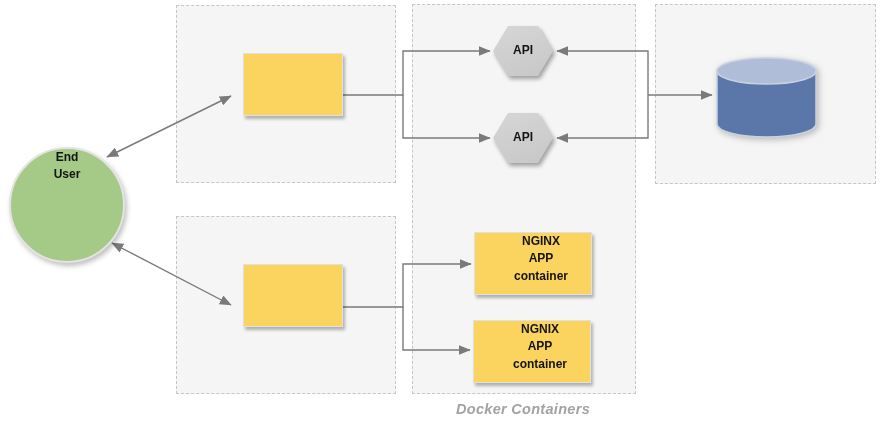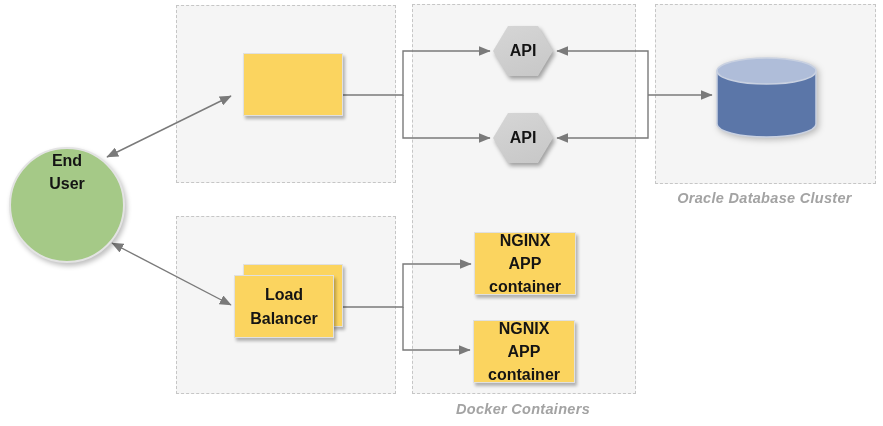--- a/index.html
+++ b/index.html
@@ -23,21 +23,21 @@
     color:#a3a3a3; font-weight:bold; font-style:italic;
     font-size:14.5px; text-align:center; letter-spacing:0.3px;
   }
   #label-docker { left:412px; top:401px; width:222px; }
   #label-oracle { left:655px; top:190px; width:219px; }
 
   #connectors { position:absolute; left:0; top:0; z-index:2; }
   .conn { fill:none; stroke:#7a7a7a; stroke-width:1.4; }
 
   .node-label {
-    font-weight:bold; font-size:16px; color:#141414;
+    font-weight:bold; font-size:12px; color:#141414;
     text-align:center; white-space:pre-line; line-height:1.45;
   }
 
   
   #end-user {
     position:absolute; left:9px; top:147px; width:112px; height:112px;
     border-radius:50%; background:#a5c987;
     border:2px solid #e3e3e3;
     box-shadow:2px 3px 5px rgba(0,0,0,0.25);
     display:flex; justify-content:center;
@@ -54,22 +54,23 @@
     box-shadow:2px 3px 3px rgba(0,0,0,0.28);
   }
   .note.back  { left:9px; top:0; }
   .note.front { left:0; top:11px; display:flex; align-items:center; justify-content:center; }
 
   
   .yellow-box {
     position:absolute; width:100px; height:61px;
     background:#fbd45f; border:1px solid #e0e0e0;
     box-shadow:2px 3px 3px rgba(0,0,0,0.28);
-    display:flex; align-items:center; justify-content:center;
+    display:flex; align-items:flex-start; justify-content:center;
     z-index:3;
+    padding-left:16px;
   }
   #nginx-1 { left:474px; top:232px; }
   #nginx-2 { left:473px; top:320px; }
 
   
   .hex-wrap { position:absolute; width:60px; height:50px; z-index:3;
               filter:drop-shadow(2px 3px 2px rgba(0,0,0,0.35)); }
   #hex-1 { left:493px; top:26px; }
   #hex-2 { left:493px; top:113px; }
   .hex {
@@ -93,21 +94,20 @@
 <body>
 
 <div id="canvas">
 
   <div class="region" id="region-apigw"></div>
   <div class="region" id="region-lb"></div>
   <div class="region" id="region-docker"></div>
   <div class="region" id="region-oracle"></div>
 
   <div class="region-label" id="label-docker">Docker Containers</div>
-  <div class="region-label" id="label-oracle">Oracle Database Cluster</div>
 
   <svg id="connectors" width="883" height="426">
     <defs>
       <marker id="arrow" markerWidth="9" markerHeight="7" refX="8" refY="3.5" orient="auto">
         <path d="M0,0 L8.5,3.5 L0,7 Z" fill="#7a7a7a"></path>
       </marker>
       <marker id="arrow-rev" markerWidth="9" markerHeight="7" refX="8" refY="3.5" orient="auto-start-reverse">
         <path d="M0,0 L8.5,3.5 L0,7 Z" fill="#7a7a7a"></path>
       </marker>
     </defs>
@@ -126,23 +126,20 @@
     <div class="node-label">End
 User</div>
   </div>
 
   <div class="note-stack" id="apigw-stack">
     <div class="note back"></div>
   </div>
 
   <div class="note-stack" id="lb-stack">
     <div class="note back"></div>
-    <div class="note front">
-      <div class="node-label">Load Balancer</div>
-    </div>
   </div>
 
   <div class="hex-wrap" id="hex-1">
     <div class="hex">
       <div class="node-label">API</div>
     </div>
   </div>
   <div class="hex-wrap" id="hex-2">
     <div class="hex">
       <div class="node-label">API</div>

